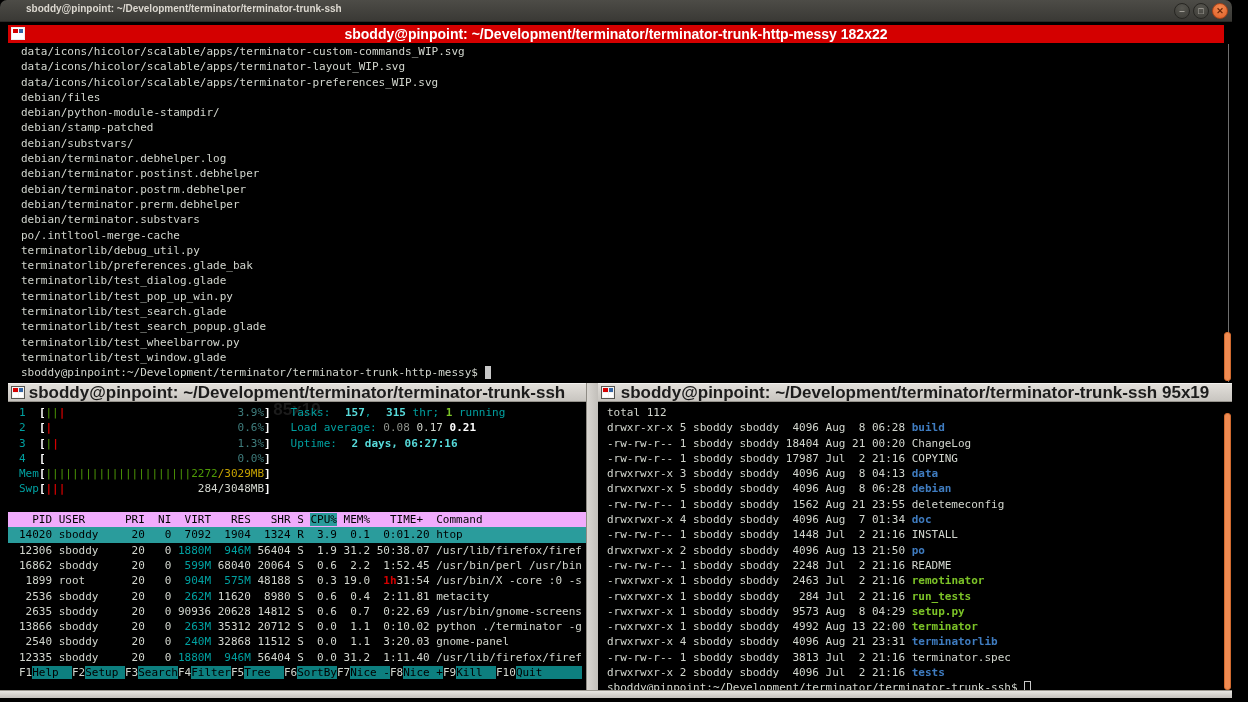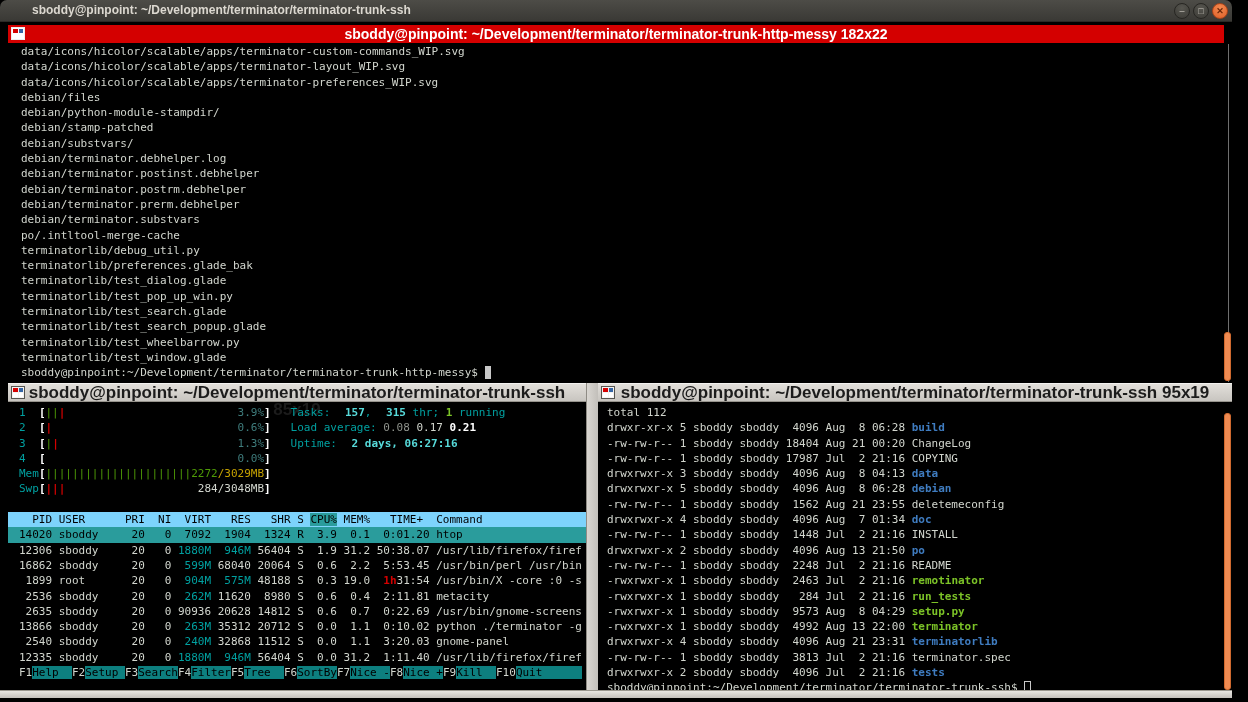--- a/index.html
+++ b/index.html
@@ -5,21 +5,21 @@
   * { margin:0; padding:0; box-sizing:border-box; }
   html,body { background:#000; }
   .screen { position:relative; width:1248px; height:702px; background:#000; overflow:hidden;
             font-family:"Liberation Sans", sans-serif; }
   .window { position:absolute; left:0; top:0; width:1232px; height:698px; background:#000; }
 
   
   .titlebar { position:absolute; left:0; top:0; width:1232px; height:22px;
               background:linear-gradient(#4d4c47,#3a3935);
               border-radius:7px 7px 0 0; border-bottom:1px solid #2b2a26; }
-  .titlebar .wtitle { position:absolute; left:32px; top:3px; font-size:12px; font-weight:bold;
+  .titlebar .wtitle { position:absolute; left:26px; top:3px; font-size:10px; font-weight:bold;
                       color:#dcd8d0; letter-spacing:0; }
   .controls { position:absolute; right:4px; top:3px; display:flex; gap:3px; }
   .wbtn { width:16px; height:16px; border-radius:50%;
           background:radial-gradient(circle at 50% 30%, #575650, #3b3a35);
           border:1px solid #272622; color:#c9c5bd; font-size:9px; line-height:14px;
           text-align:center; display:inline-block; cursor:default; }
   .wbtn.close { background:radial-gradient(circle at 50% 30%, #f28a50, #df5f28);
                 border-color:#a8441a; color:#6b2608; font-weight:bold; }
 
   
@@ -36,21 +36,21 @@
   .c-yellow  { color:#c4a000; }
   .c-gray    { color:#8f938c; }
   .c-bwhite  { color:#ffffff; font-weight:bold; }
   .c-blue    { color:#3f7cc0; font-weight:bold; }
   .c-hdrt    { color:#000; }
   .c-hdrsel  { background:#2a9c9c; color:#000; }
   .c-fkey    { background:#0d7f7f; color:#000; }
   .c-sel     { color:#000; }
   .c-cursor  { background:#c8c8c8; color:#000; }
   .c-cursor-hollow { box-shadow:inset 0 0 0 1px #c8c8c8; }
-  .row-header   { background:#7dd3fc; }
+  .row-header   { background:#f0abfc; }
   .row-selected { background:#2a9c9c; }
   .row-selected span { color:#000; }
 
   
   .red-titlebar { position:absolute; left:8px; top:25px; width:1216px; height:18px;
                   background:#d40000; color:#fff; text-align:center;
                   font-size:14px; font-weight:bold; line-height:18px; }
   .term-top { left:8px; top:44px; width:1216px; height:338px; }
   .term-top .tl { padding-left:13px; }
 
@@ -153,21 +153,21 @@
         <div class="tl"><span class="c-cyan">1  </span><span class="c-bwhite">[</span><span class="c-green">||</span><span class="c-red">|</span><span class="c-fg">                          </span><span class="c-dim">3.9%</span><span class="c-bwhite">]</span><span class="c-fg">   </span><span class="c-cyan">Tasks: </span><span class="c-bcyan">157</span><span class="c-cyan">, </span><span class="c-bcyan">315</span><span class="c-cyan"> thr; </span><span class="c-bgreen">1</span><span class="c-cyan"> running</span></div>
         <div class="tl"><span class="c-cyan">2  </span><span class="c-bwhite">[</span><span class="c-red">|</span><span class="c-fg">                            </span><span class="c-dim">0.6%</span><span class="c-bwhite">]</span><span class="c-fg">   </span><span class="c-cyan">Load average: </span><span class="c-gray">0.08 </span><span class="c-fg">0.17 </span><span class="c-bwhite">0.21</span></div>
         <div class="tl"><span class="c-cyan">3  </span><span class="c-bwhite">[</span><span class="c-green">|</span><span class="c-red">|</span><span class="c-fg">                           </span><span class="c-dim">1.3%</span><span class="c-bwhite">]</span><span class="c-fg">   </span><span class="c-cyan">Uptime: </span><span class="c-bcyan">2 days, 06:27:16</span></div>
         <div class="tl"><span class="c-cyan">4  </span><span class="c-bwhite">[</span><span class="c-fg">                             </span><span class="c-dim">0.0%</span><span class="c-bwhite">]</span></div>
         <div class="tl"><span class="c-cyan">Mem</span><span class="c-bwhite">[</span><span class="c-green">||||||||||||||||||||||</span><span class="c-green">2272</span><span class="c-yellow">/3029MB</span><span class="c-bwhite">]</span></div>
         <div class="tl"><span class="c-cyan">Swp</span><span class="c-bwhite">[</span><span class="c-red">|||</span><span class="c-fg">                    </span><span class="c-fg">284/3048MB</span><span class="c-bwhite">]</span></div>
         <div class="tl"><span class="c-fg"> </span></div>
         <div class="tl row-header"><span class="c-hdrt">  PID USER      PRI  NI  VIRT   RES   SHR S </span><span class="c-hdrsel">CPU%</span><span class="c-hdrt"> MEM%   TIME+  Command                                   </span></div>
         <div class="tl row-selected"><span class="c-sel">14020 sboddy     20   0  7092  1904  1324 R  3.9  0.1  0:01.20 htop</span></div>
         <div class="tl"><span class="c-fg">12306 sboddy     20   0 </span><span class="c-cyan">1880M  946M</span><span class="c-fg"> 56404 S  1.9 31.2 50:38.07 /usr/lib/firefox/firef</span></div>
-        <div class="tl"><span class="c-fg">16862 sboddy     20   0 </span><span class="c-cyan"> 599M</span><span class="c-fg"> 68040 20064 S  0.6  2.2  5:53.45 /usr/bin/perl /usr/bin</span></div>
+        <div class="tl"><span class="c-fg">16862 sboddy     20   0 </span><span class="c-cyan"> 599M</span><span class="c-fg"> 68040 20064 S  0.6  2.2  1:52.45 /usr/bin/perl /usr/bin</span></div>
         <div class="tl"><span class="c-fg"> 1899 root       20   0 </span><span class="c-cyan"> 904M  575M</span><span class="c-fg"> 48188 S  0.3 19.0  </span><span class="c-red">1h</span><span class="c-fg">31:54 /usr/bin/X -core :0 -s</span></div>
         <div class="tl"><span class="c-fg"> 2536 sboddy     20   0 </span><span class="c-cyan"> 262M</span><span class="c-fg"> 11620  8980 S  0.6  0.4  2:11.81 metacity</span></div>
         <div class="tl"><span class="c-fg"> 2635 sboddy     20   0 90936 20628 14812 S  0.6  0.7  0:22.69 /usr/bin/gnome-screens</span></div>
         <div class="tl"><span class="c-fg">13866 sboddy     20   0 </span><span class="c-cyan"> 263M</span><span class="c-fg"> 35312 20712 S  0.0  1.1  0:10.02 python ./terminator -g</span></div>
         <div class="tl"><span class="c-fg"> 2540 sboddy     20   0 </span><span class="c-cyan"> 240M</span><span class="c-fg"> 32868 11512 S  0.0  1.1  3:20.03 gnome-panel</span></div>
         <div class="tl"><span class="c-fg">12335 sboddy     20   0 </span><span class="c-cyan">1880M  946M</span><span class="c-fg"> 56404 S  0.0 31.2  1:11.40 /usr/lib/firefox/firef</span></div>
         <div class="tl"><span class="c-fg">F1</span><span class="c-fkey">Help  </span><span class="c-fg">F2</span><span class="c-fkey">Setup </span><span class="c-fg">F3</span><span class="c-fkey">Search</span><span class="c-fg">F4</span><span class="c-fkey">Filter</span><span class="c-fg">F5</span><span class="c-fkey">Tree  </span><span class="c-fg">F6</span><span class="c-fkey">SortBy</span><span class="c-fg">F7</span><span class="c-fkey">Nice -</span><span class="c-fg">F8</span><span class="c-fkey">Nice +</span><span class="c-fg">F9</span><span class="c-fkey">Kill  </span><span class="c-fg">F10</span><span class="c-fkey">Quit      </span></div>
       </div>
 
     <div class="divider"></div>

